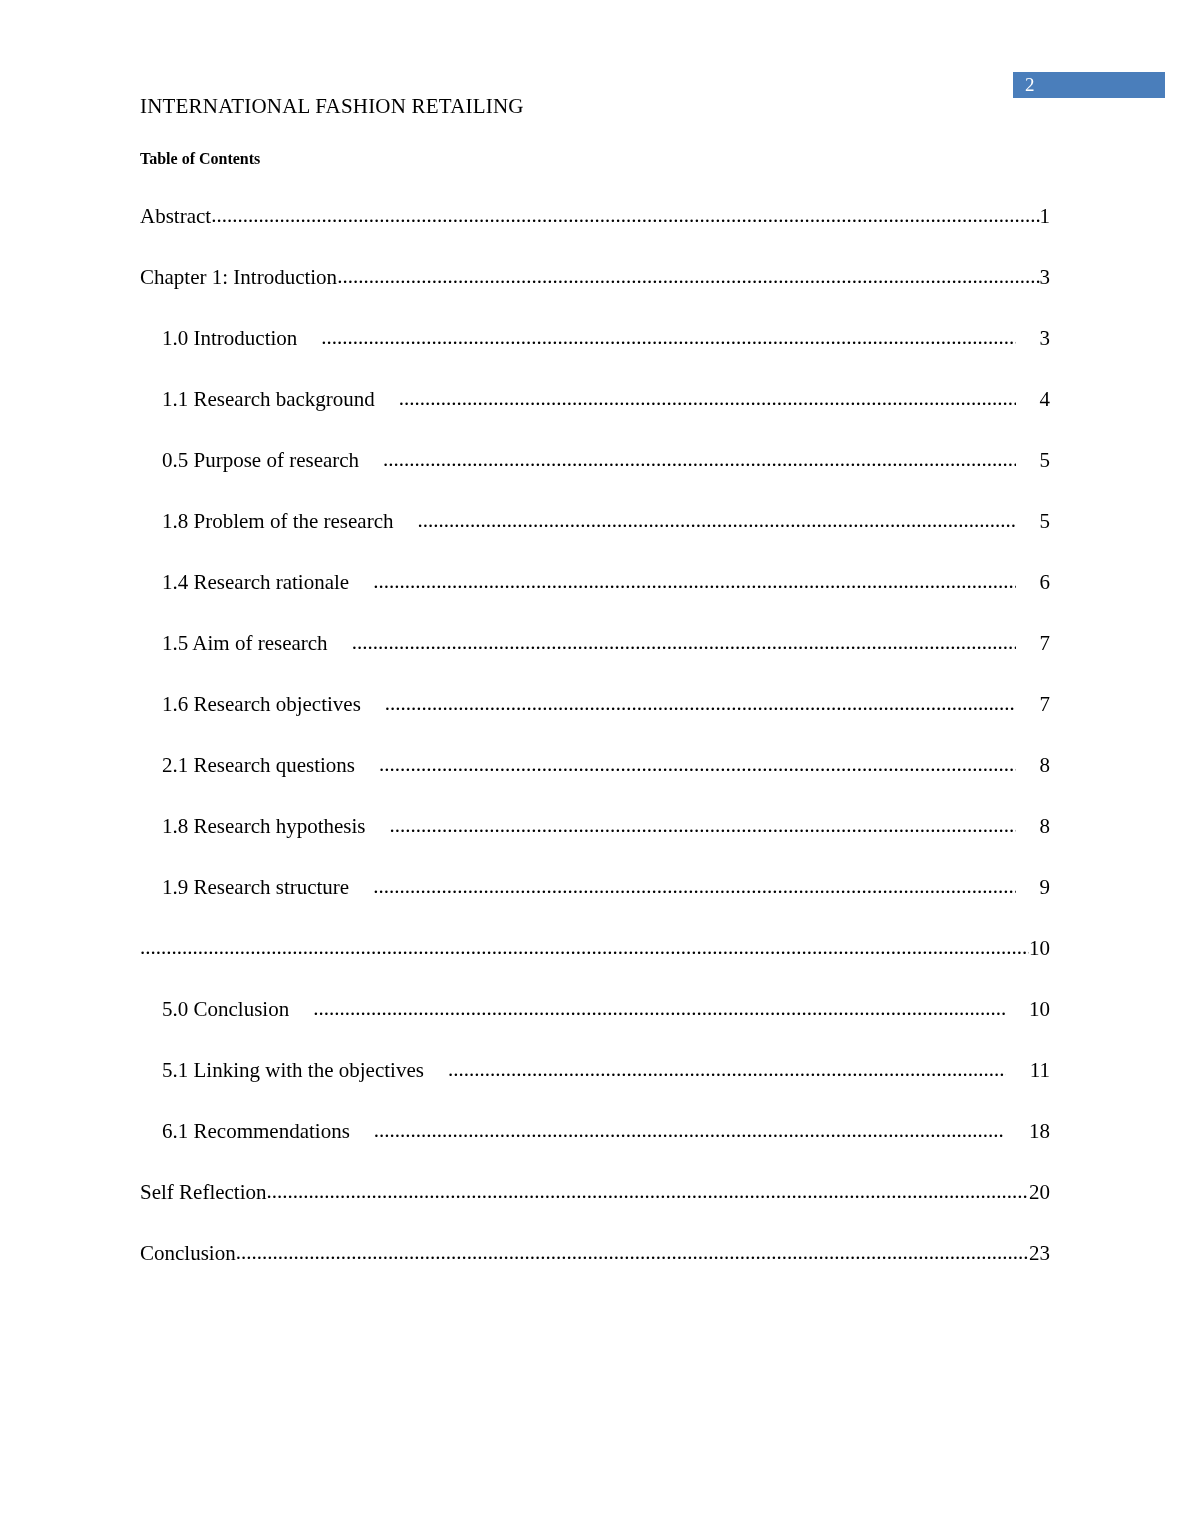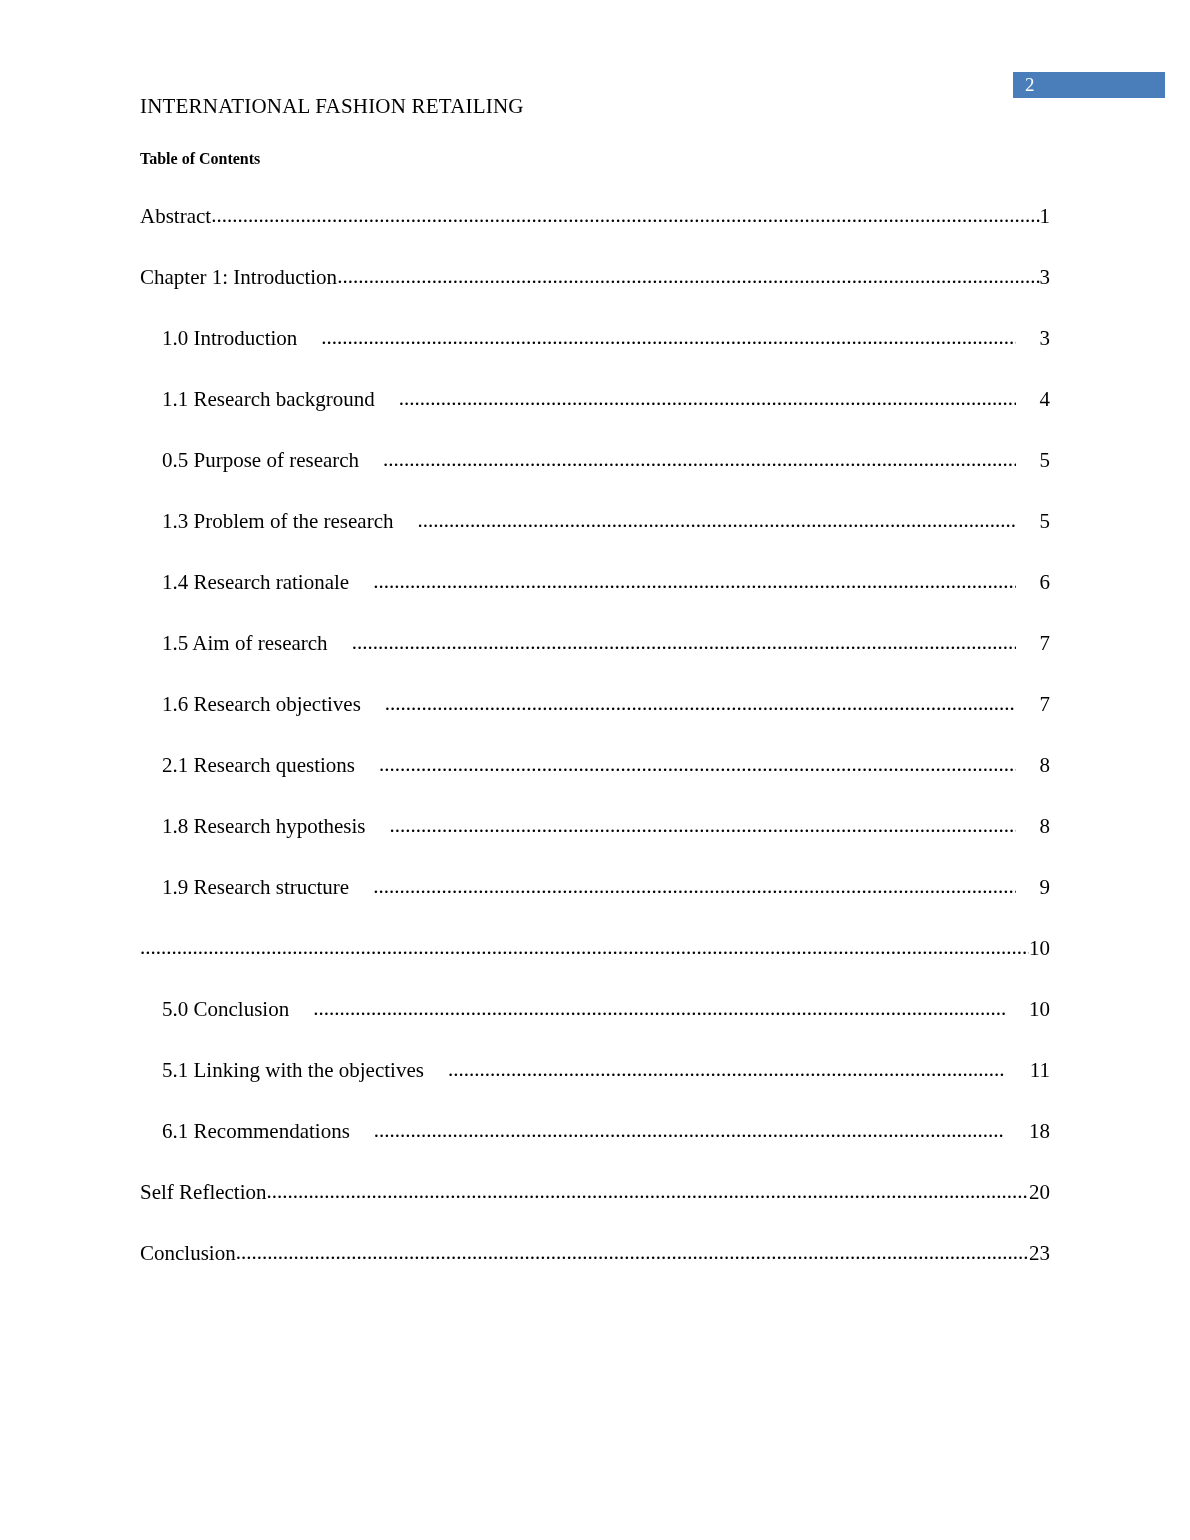--- a/index.html
+++ b/index.html
@@ -121,21 +121,21 @@
           <span class="toc-label">1.1 Research background</span>
           <span class="toc-leader">............................................................................................................................................................................................................................</span>
           <span class="toc-page">4</span>
         </li>
         <li class="toc-entry level-2">
           <span class="toc-label">0.5 Purpose of research</span>
           <span class="toc-leader">............................................................................................................................................................................................................................</span>
           <span class="toc-page">5</span>
         </li>
         <li class="toc-entry level-2">
-          <span class="toc-label">1.3 Problem of the research</span>
+          <span class="toc-label">1.8 Problem of the research</span>
           <span class="toc-leader">............................................................................................................................................................................................................................</span>
           <span class="toc-page">5</span>
         </li>
         <li class="toc-entry level-2">
           <span class="toc-label">1.4 Research rationale</span>
           <span class="toc-leader">............................................................................................................................................................................................................................</span>
           <span class="toc-page">6</span>
         </li>
         <li class="toc-entry level-2">
           <span class="toc-label">1.5 Aim of research</span>

